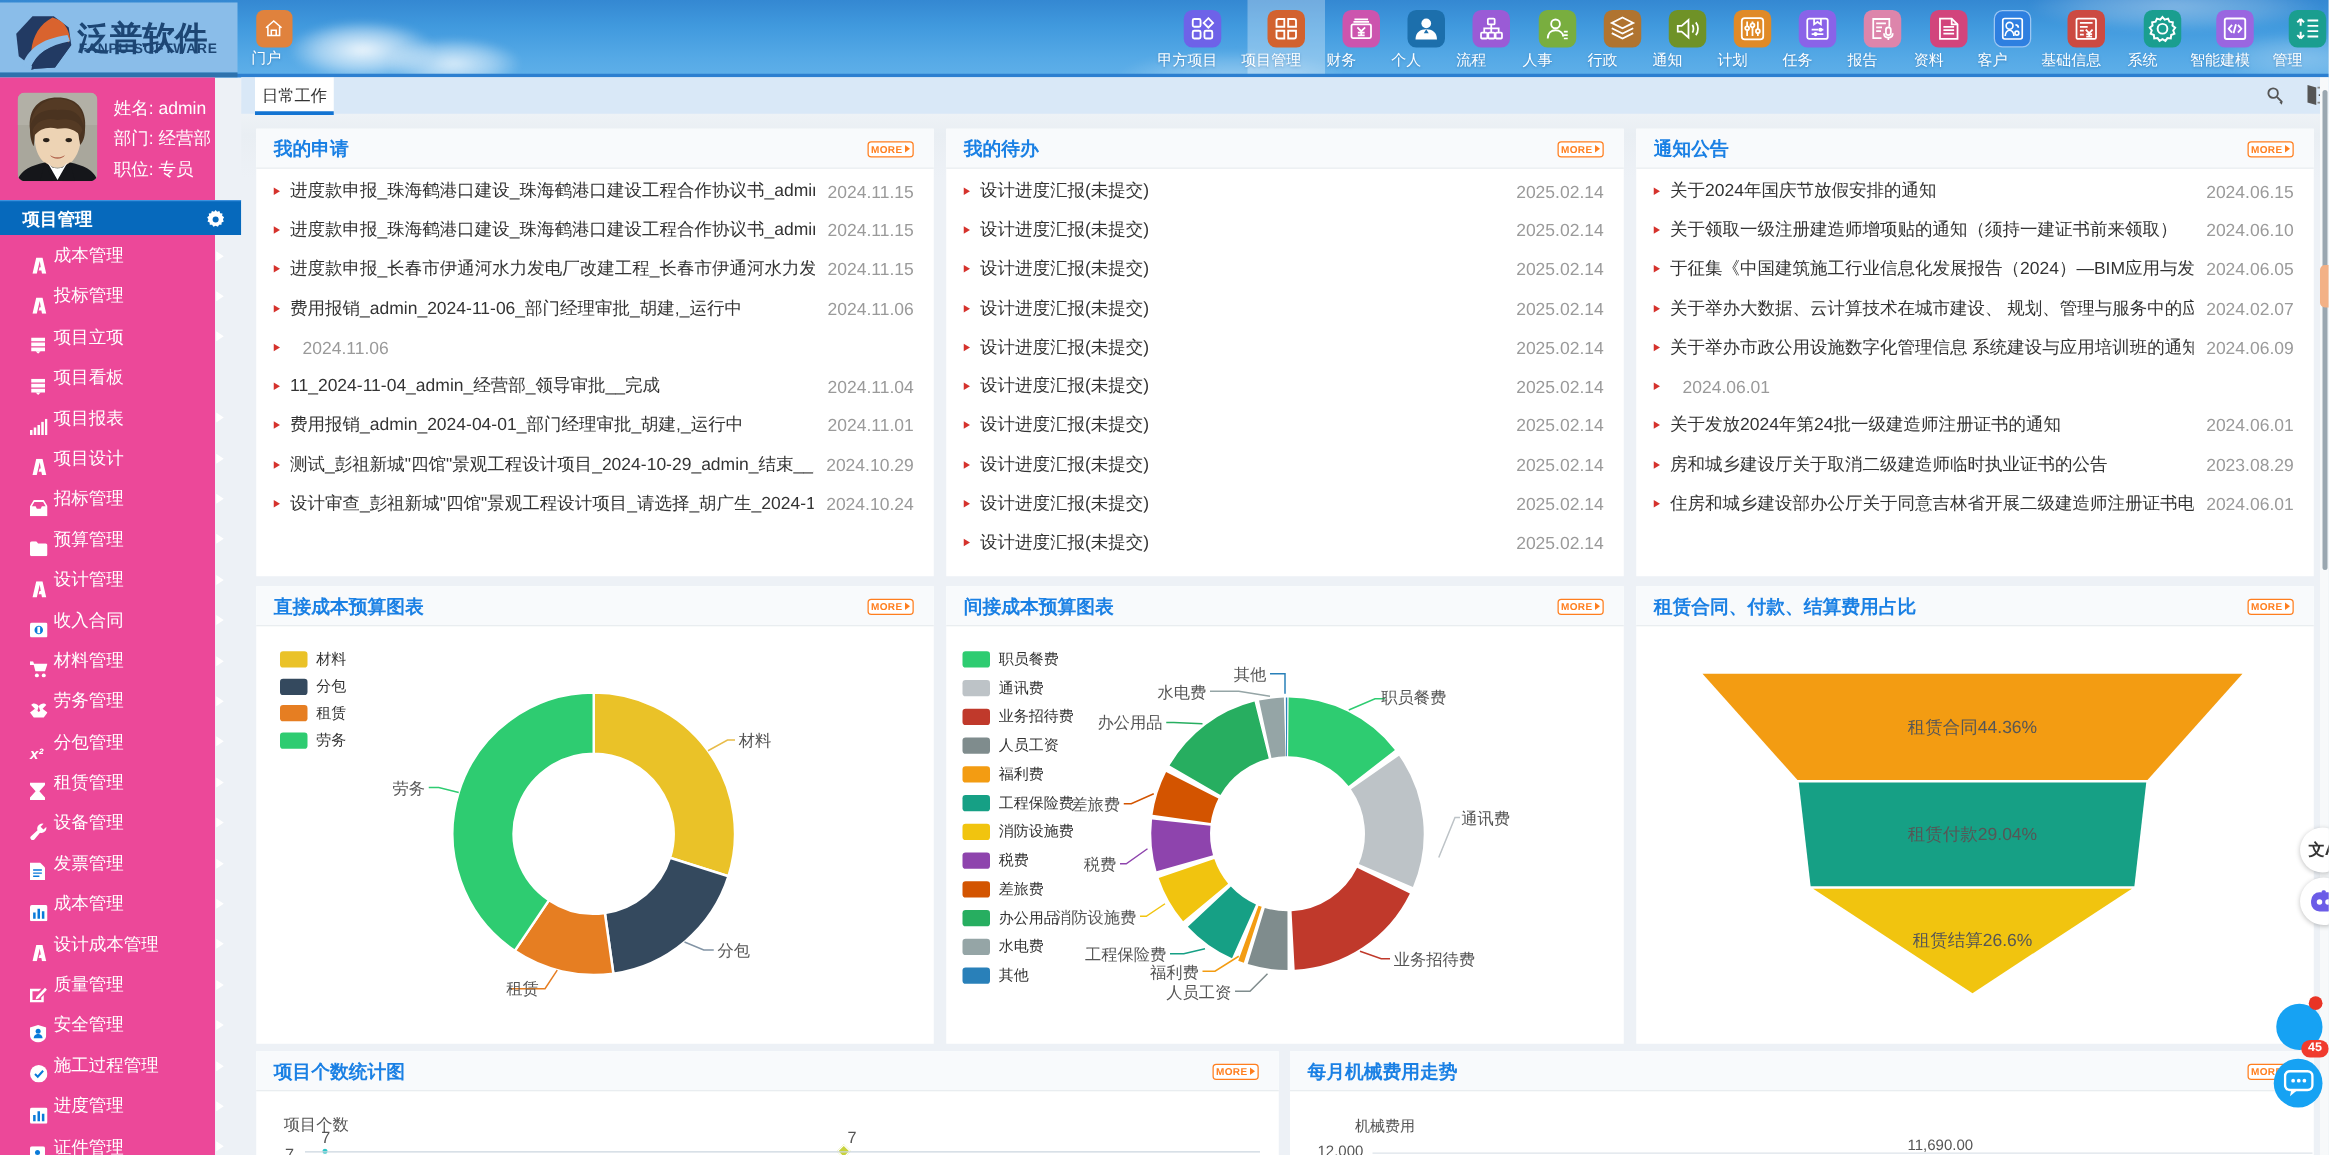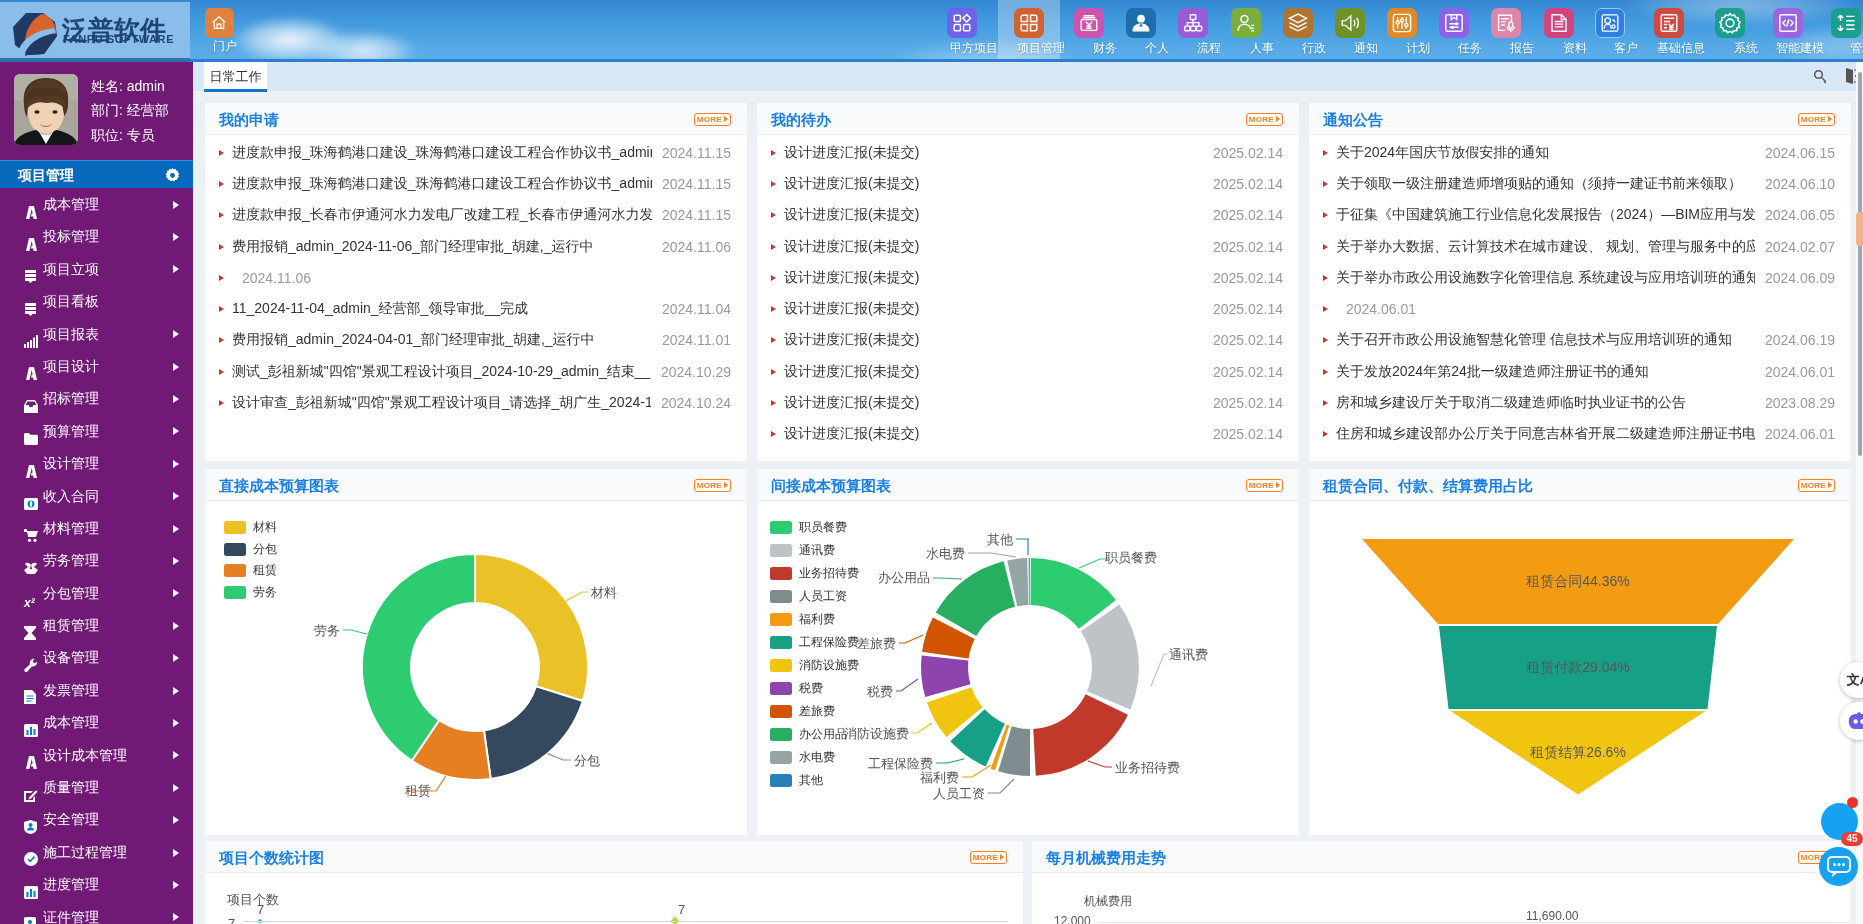--- a/index.html
+++ b/index.html
@@ -6,27 +6,27 @@
 html,body{width:1863px;height:924px;overflow:hidden;font-family:"Liberation Sans",sans-serif}
 body{position:relative;background:#edf1f6}
 .abs{position:absolute}
 
 #topbar{position:absolute;left:0;top:0;width:1863px;height:62px;background:linear-gradient(180deg,#3488d2 0%,#419ade 35%,#55a9e6 75%,#5fb0e9 100%);overflow:hidden}
 .cloud{position:absolute;background:radial-gradient(ellipse at center,rgba(255,255,255,.9) 0%,rgba(255,255,255,.45) 42%,rgba(255,255,255,0) 70%);filter:blur(3px)}
 #logopanel{position:absolute;left:0;top:2px;width:190px;height:56px;background:#8abde9}
 #logopanel .lg2{position:absolute;left:0;top:56px;width:190px;height:4px;background:#2e72ad}
 .lgtxt{position:absolute;left:62px;top:11px;color:#1d4674;font-size:26px;font-weight:bold;letter-spacing:0px}
 .lgsub{position:absolute;left:63px;top:31px;color:#1d4674;font-size:11px;font-weight:bold;letter-spacing:.6px}
-.navitem{position:absolute;top:8px;text-align:right;color:#fff;font-size:12px}
+.navitem{position:absolute;top:8px;text-align:left;color:#fff;font-size:12px}
 .navitem .tile{margin:0 auto;width:30px;height:30px;border-radius:7px;position:relative}
 .navitem .lbl{display:block;margin-top:2px;white-space:nowrap;text-shadow:0 1px 2px rgba(0,60,120,.35)}
 .navitem svg{position:absolute;left:50%;top:50%;transform:translate(-50%,-50%) scale(.78)}
 #selband{position:absolute;left:998px;top:0;width:62px;height:62px;background:rgba(255,255,255,.30)}
 
-#sidebar{position:absolute;left:0;top:62px;width:193px;height:862px;background:#701a75;color:#fff}
+#sidebar{position:absolute;left:0;top:62px;width:172px;height:862px;background:#ec4899;color:#fff}
 #avatar{position:absolute;left:14px;top:12px;width:64px;height:71px;border-radius:6px;overflow:hidden}
 .uline{position:absolute;left:91px;font-size:14px;color:#fff;white-space:nowrap}
 #secthead{position:absolute;left:0;top:98px;width:193px;height:28px;background:#0669bc;border-top:1px solid #3c91dd;line-height:28px;font-size:14px;font-weight:bold;padding-left:18px}
 .gear{position:absolute;right:13px;top:7px}
 #menu{position:absolute;left:0;top:126px;width:193px}
 .mi{height:32.4px;position:relative;font-size:14px;line-height:32.4px}
 .mi .mic{position:absolute;left:24px;top:9.5px}
 .mi .mt{position:absolute;left:43px;white-space:nowrap}
 .mi .arr{position:absolute;right:14px;top:12.7px;width:0;height:0;border-left:6px solid #fff;border-top:4px solid transparent;border-bottom:4px solid transparent}
 
@@ -656,25 +656,20 @@
           <span class="d">2024.02.07</span>
         </li>
       <li>
           <span class="bu"></span>
           <span class="t">关于举办市政公用设施数字化管理信息 系统建设与应用培训班的通知</span>
           <span class="d">2024.06.09</span>
         </li>
       <li>
           <span class="bu"></span>
           <span class="d">2024.06.01</span>
-        </li>
-      <li>
-          <span class="bu"></span>
-          <span class="t">关于召开市政公用设施智慧化管理 信息技术与应用培训班的通知</span>
-          <span class="d">2024.06.19</span>
         </li>
       <li>
           <span class="bu"></span>
           <span class="t">关于发放2024年第24批一级建造师注册证书的通知</span>
           <span class="d">2024.06.01</span>
         </li>
       <li>
           <span class="bu"></span>
           <span class="t">房和城乡建设厅关于取消二级建造师临时执业证书的公告</span>
           <span class="d">2023.08.29</span>

